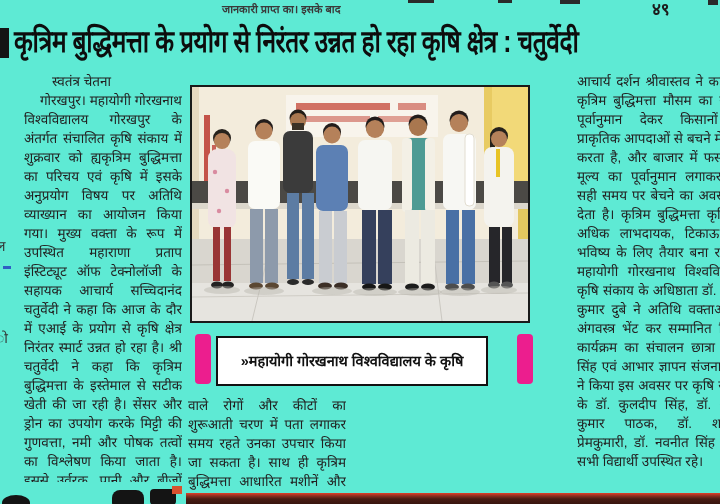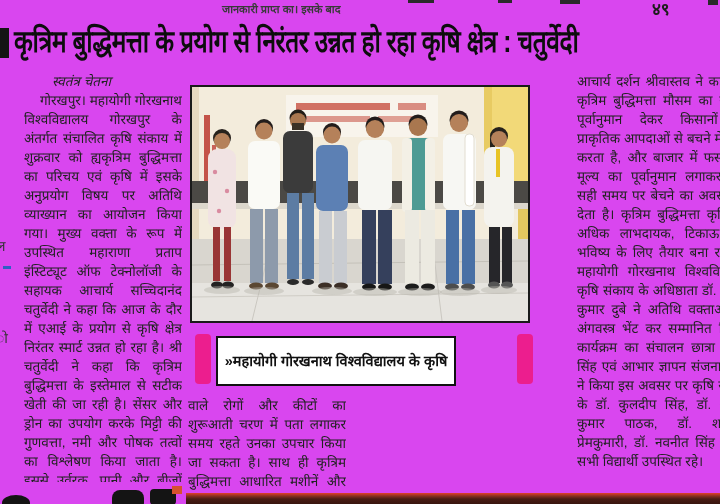--- a/index.html
+++ b/index.html
@@ -1,43 +1,43 @@
 <!DOCTYPE html>
 <html><head>
 <meta charset="utf-8">
 <style>
   html,body{margin:0;padding:0;background:#ffffff;}
   .page{
     position:relative;width:720px;height:504px;overflow:hidden;
-    background:#d946ef;color:#1d1d1d;
+    background:#5eead4;color:#1d1d1d;
     font-family:"Liberation Sans","DejaVu Sans",sans-serif;
   }
   .frag{position:absolute;font-size:11px;font-weight:700;color:#3a3a3a;white-space:nowrap;}
   .tick{position:absolute;background:#2a2a2a;}
   .headline{
     position:absolute;top:19px;left:14px;width:900px;
     font-size:31px;font-weight:800;color:#0d0d0d;white-space:nowrap;
     letter-spacing:-0.5px;transform:scaleX(0.79);transform-origin:left top;
   }
   .edge-block{position:absolute;background:#141414;}
   .col{
     position:absolute;font-size:13.5px;line-height:19px;text-align:justify;
     color:#222;overflow:hidden;
   }
-  .byline{padding-left:44px;text-align:left;font-style:italic;}
+  .byline{padding-left:44px;text-align:left;}
   .indent{text-indent:16px;margin-left:16px;}
   .indent2{text-indent:24px;}
   .photo-frame{
     position:absolute;left:190px;top:85px;width:340px;height:238px;
     border:2px solid #1a1a1a;box-sizing:border-box;background:#efe7d6;
   }
   .photo-frame svg{display:block;width:100%;height:100%;}
   .hl-cap{position:absolute;width:16px;height:50px;border-radius:4px;}
   .hl-box{
-    position:absolute;left:216px;top:336px;width:240px;height:50px;
+    position:absolute;left:216px;top:336px;width:272px;height:50px;
     border:2.5px solid #111;background:#fff;box-sizing:border-box;
     display:flex;flex-direction:column;justify-content:center;align-items:center;
     font-weight:700;font-size:14.5px;line-height:20px;color:#111;text-align:center;
   }
   .bottom-strip{
     position:absolute;left:186px;top:493px;width:534px;height:11px;
     background:linear-gradient(180deg,#e2402a 0px,#8a3020 3px,#4a1d14 6px,#38150f 100%);
   }
   .blob{position:absolute;background:#141414;}
   .margin-char{position:absolute;font-size:14px;color:#333;}

